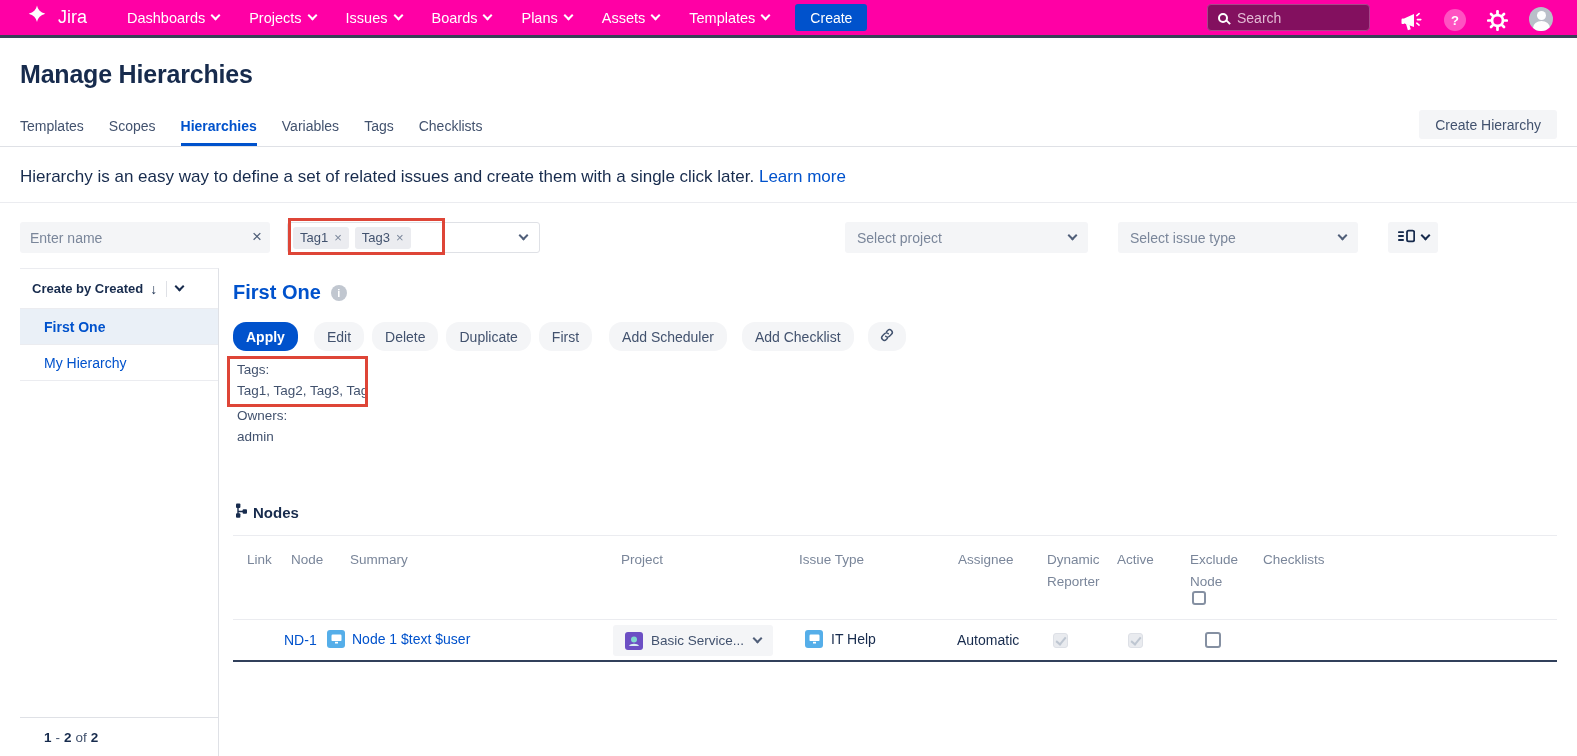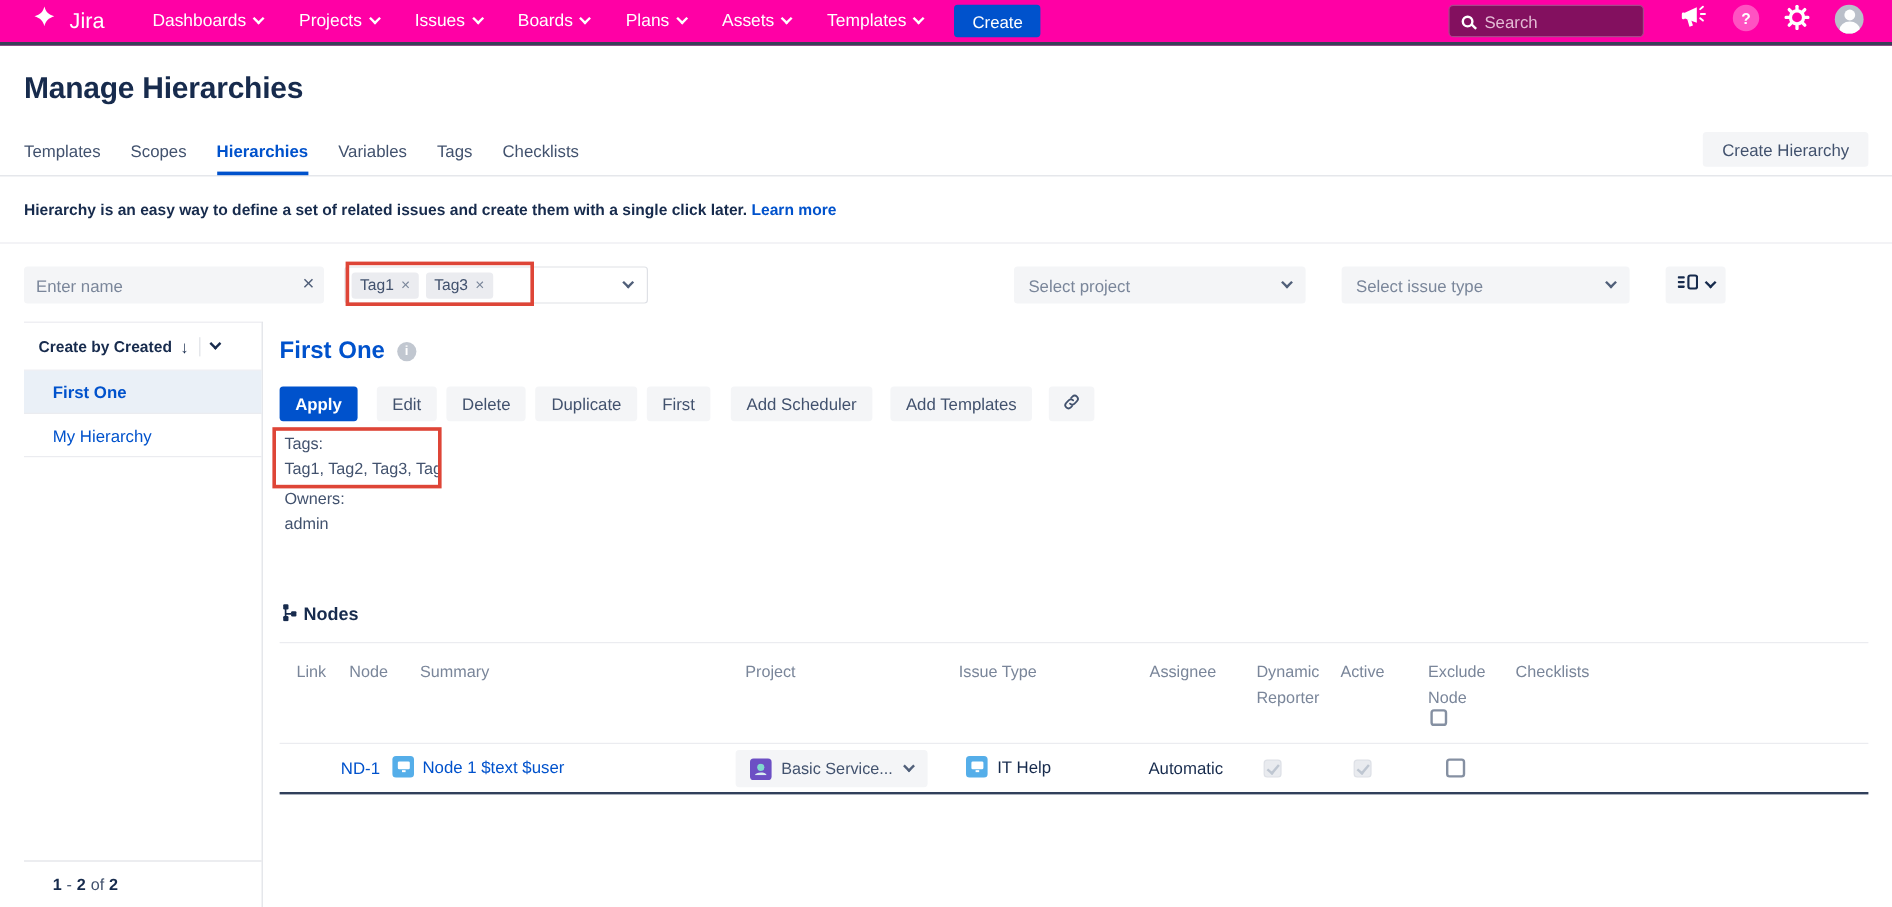--- a/index.html
+++ b/index.html
@@ -10,21 +10,21 @@
   
   .topnav { position:absolute; left:0; top:0; width:100%; height:38px; background:#FF00A5;
             border-bottom:3px solid #3A4058; display:flex; align-items:center; padding:0 24px 0 26px; }
   .brand { display:flex; align-items:center; gap:10px; color:#fff; font-size:18px; font-weight:500; }
   .menu { display:flex; align-items:center; gap:30px; margin-left:40px; }
   .menu-item { display:flex; align-items:center; gap:7px; color:#fff; font-size:14.5px; cursor:pointer; }
   .chev { display:inline-block; width:7px; height:7px; border-right:2px solid currentColor;
           border-bottom:2px solid currentColor; transform:rotate(45deg); margin-top:-4px; }
   .btn-create { margin-left:26px; background:#0052CC; color:#fff; border:none; border-radius:3px;
                 height:27px; padding:0 15px; font-size:14px; font-family:inherit; cursor:pointer; }
-  .nav-right { margin-left:auto; display:flex; align-items:flex-start; gap:21px; }
+  .nav-right { margin-left:auto; display:flex; align-items:flex-end; gap:21px; }
   .searchbox { display:flex; align-items:center; gap:9px; width:163px; height:27px; background:#83105F;
                border:1px solid #A8468A; border-radius:4px; padding:0 10px; margin-right:10px; }
   .mag { position:relative; width:10px; height:10px; border:2px solid #fff; border-radius:50%; flex:none; }
   .mag::after { content:""; position:absolute; width:6px; height:2px; background:#fff;
                 transform:rotate(45deg); right:-5px; bottom:-2px; }
   .searchbox input { background:transparent; border:none; outline:none; color:#fff; font-size:14px;
                      width:110px; font-family:inherit; }
   .searchbox input::placeholder { color:#E3BBD4; }
   .help-badge { width:22px; height:22px; border-radius:50%; background:rgba(255,255,255,.32); color:#fff;
                 font-size:13px; font-weight:bold; display:flex; align-items:center; justify-content:center; cursor:pointer; }
@@ -34,21 +34,21 @@
   .nav-icon { cursor:pointer; display:flex; align-items:center; }
 
   
   .page-title { position:absolute; left:20px; top:60px; font-size:25px; font-weight:700; color:#172B4D; letter-spacing:-.2px; }
   .tabs-row { position:absolute; left:0; right:0; top:109px; height:38px; border-bottom:1px solid #DFE1E6;
               display:flex; align-items:flex-end; padding:0 20px; }
   .tab { margin-right:25px; font-size:14px; color:#42526E; padding-bottom:12px; cursor:pointer; }
   .tab.active { color:#0052CC; font-weight:600; padding-bottom:9px; border-bottom:3px solid #0052CC; }
   .btn-create-h { position:absolute; right:20px; top:110px; height:29px; padding:0 16px; background:#F4F5F7;
                   border:none; border-radius:3px; color:#42526E; font-size:14px; font-family:inherit; cursor:pointer; }
-  .desc { position:absolute; left:20px; top:167px; font-size:13px; color:#172B4D;font-weight:bold; }
+  .desc { position:absolute; left:20px; top:167px; font-size:17px; color:#172B4D; }
   .desc a { color:#0052CC; text-decoration:none; cursor:pointer; }
   .divider-full { position:absolute; left:0; right:0; top:202px; border-top:1px solid #EBECF0; }
 
   
   .f-input { position:absolute; top:222px; height:31px; background:#F4F5F7; border:none; border-radius:3px;
              font-size:14px; color:#172B4D; padding:0 30px 0 10px; font-family:inherit; }
   .f-input::placeholder { color:#7A869A; }
   .clear-x { position:absolute; top:226px; font-size:17px; color:#505F79; cursor:pointer; line-height:22px; }
   .select { position:absolute; top:222px; height:31px; background:#F4F5F7; border-radius:3px; display:flex;
             align-items:center; padding:0 12px; font-size:14px; color:#7A869A; cursor:pointer; }
@@ -79,21 +79,21 @@
   .side-pagination { position:absolute; left:0; right:0; bottom:0; height:39px; border-top:1px solid #DFE1E6;
                      display:flex; align-items:center; gap:4px; padding-left:24px; font-size:13.5px; color:#42526E; }
   .side-pagination b { color:#172B4D; }
 
   
   .detail-title { position:absolute; left:233px; top:281px; display:flex; align-items:center; gap:10px; }
   .detail-title h2 { font-size:20px; font-weight:700; color:#0052CC; }
   .info-dot { width:16px; height:16px; border-radius:50%; background:#C1C7D0; color:#fff; font-size:11px;
               font-weight:700; display:flex; align-items:center; justify-content:center; cursor:pointer; }
   .btn-row { position:absolute; left:233px; top:322px; display:flex; align-items:center; }
-  .btn { height:29px; border:none; border-radius:3px; background:#F4F5F7; color:#42526E; font-size:14px;
+  .btn { height:29px; border:none; border-radius:13px; background:#F4F5F7; color:#42526E; font-size:14px;
          padding:0 13px; font-family:inherit; cursor:pointer; }
   .btn.primary { background:#0052CC; color:#fff; font-weight:600; }
   .btn-link-ic { width:38px; display:flex; align-items:center; justify-content:center; }
   .kv { position:absolute; font-size:13.5px; color:#42526E; }
   .nodes-head { position:absolute; left:235px; top:503px; display:flex; align-items:center; gap:5px;
                 color:#172B4D; font-size:15px; font-weight:700; }
   .nodes-divider { position:absolute; left:233px; right:20px; top:535px; border-top:1px solid #EBECF0; }
 
   
   .thead { position:absolute; left:233px; top:549px; right:20px; height:70px; font-size:13.5px; color:#7A869A; }
@@ -282,21 +282,21 @@
       <span class="info-dot">i</span>
     </div>
 
     <div class="btn-row">
       <button class="btn primary" style="margin-right:16px;">Apply</button>
       <button class="btn" style="margin-right:8px;">Edit</button>
       <button class="btn" style="margin-right:8px;">Delete</button>
       <button class="btn" style="margin-right:8px;">Duplicate</button>
       <button class="btn" style="margin-right:17px;">First</button>
       <button class="btn" style="margin-right:15px;">Add Scheduler</button>
-      <button class="btn" style="margin-right:14px;">Add Templates</button>
+      <button class="btn" style="margin-right:14px;">Add Checklist</button>
       <button class="btn btn-link-ic">
         <span>
           <svg width="16" height="16" viewBox="0 0 24 24">
               <path fill="none" stroke="#42526E" stroke-width="2.2" stroke-linecap="round" d="M10 14a4 4 0 005.7 0l3-3a4 4 0 00-5.7-5.7l-1.7 1.7M14 10a4 4 0 00-5.7 0l-3 3a4 4 0 005.7 5.7l1.7-1.7"></path>
             </svg>
         </span>
       </button>
     </div>
 
     <div class="annotation" style="left:227px; top:356px; width:141px; height:51px;"></div>

